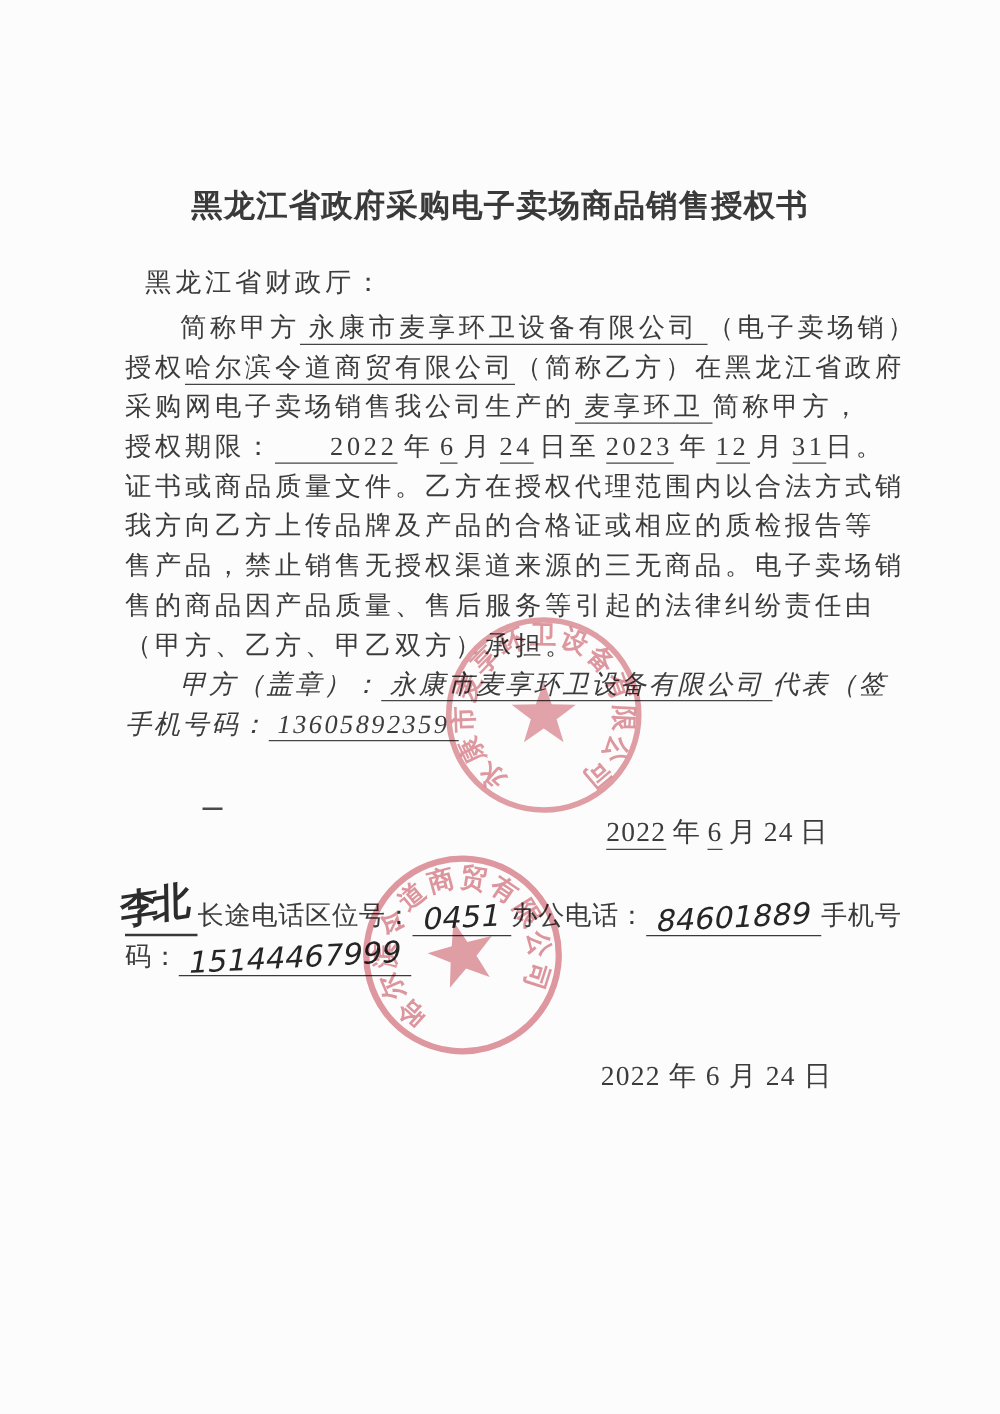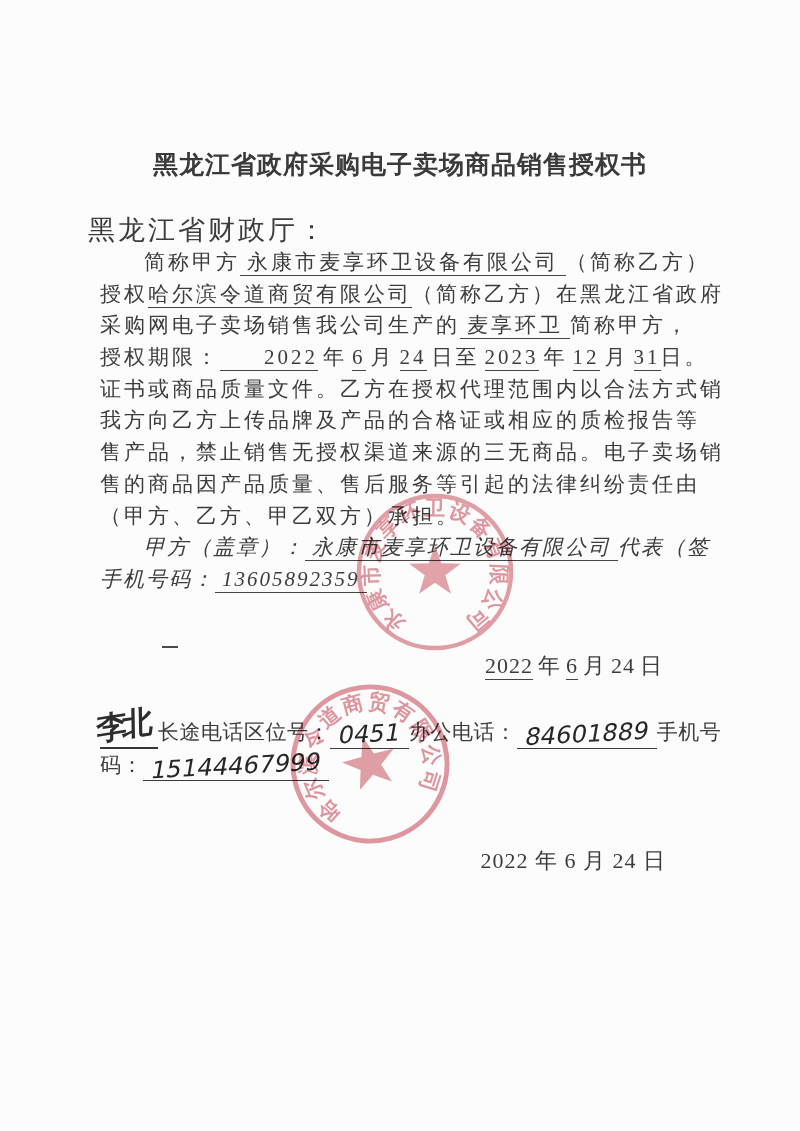--- a/index.html
+++ b/index.html
@@ -12,22 +12,22 @@
     overflow:hidden;
   }
   .page{position:absolute;inset:0;background:#fcfcfd;}
   .title{
     position:absolute;top:148px;left:0;width:100%;
     text-align:center;
     font-family:"Liberation Sans","DejaVu Sans",sans-serif;
     font-weight:bold;font-size:25px;letter-spacing:1px;color:#3a3a3a;
   }
   .salutation{
-    position:absolute;left:88px;top:212px;
-    font-size:27px;letter-spacing:3px;font-family:Liberation Serif, serif;
+    position:absolute;left:116px;top:212px;
+    font-size:21px;letter-spacing:3px;font-family:Liberation Serif, serif;
   }
   .para{
     position:absolute;left:100px;top:247px;width:614px;
     font-size:21px;letter-spacing:3px;
   }
   .para .ln{height:31.7px;line-height:31.7px;white-space:nowrap;}
   .indent{padding-left:44px;}
   .u{border-bottom:1.6px solid #454545;padding-bottom:1px;}
   .u-pads{border-bottom:1.6px solid #454545;padding:0 7px 1px 7px;}
   .u-blank{display:inline-block;width:84px;border-bottom:1.6px solid #454545;height:22px;vertical-align:bottom;}
@@ -80,21 +80,21 @@
 </head>
 <body>
 
 <div class="page">
 
   <div class="title">黑龙江省政府采购电子卖场商品销售授权书</div>
 
   <div class="salutation">黑龙江省财政厅：</div>
 
   <div class="para">
-    <div class="ln indent"><span>简称甲方</span><span class="u-pads">永康市麦享环卫设备有限公司</span><span>（简称乙方）</span></div>
+    <div class="ln indent"><span>简称甲方</span><span class="u-pads">永康市麦享环卫设备有限公司</span><span>（电子卖场销）</span></div>
     <div class="ln"><span>授权</span><span class="u">哈尔滨令道商贸有限公司</span><span>（简称乙方）在黑龙江省政府</span></div>
     <div class="ln"><span>采购网电子卖场销售我公司生产的</span><span class="u-pads">麦享环卫</span><span>简称甲方，</span></div>
     <div class="ln"><span>授权期限：</span><span class="u pad-l">2022</span><span class="sp">年</span><span class="u">6</span><span class="sp">月</span><span class="u">24</span><span class="sp">日至</span><span class="u">2023</span><span class="sp">年</span><span class="u">12</span><span class="sp">月</span><span class="u">31</span><span>日。</span></div>
     <div class="ln">证书或商品质量文件。乙方在授权代理范围内以合法方式销</div>
     <div class="ln">我方向乙方上传品牌及产品的合格证或相应的质检报告等</div>
     <div class="ln">售产品，禁止销售无授权渠道来源的三无商品。电子卖场销</div>
     <div class="ln">售的商品因产品质量、售后服务等引起的法律纠纷责任由</div>
     <div class="ln">（甲方、乙方、甲乙双方）承担。</div>
   </div>
 

